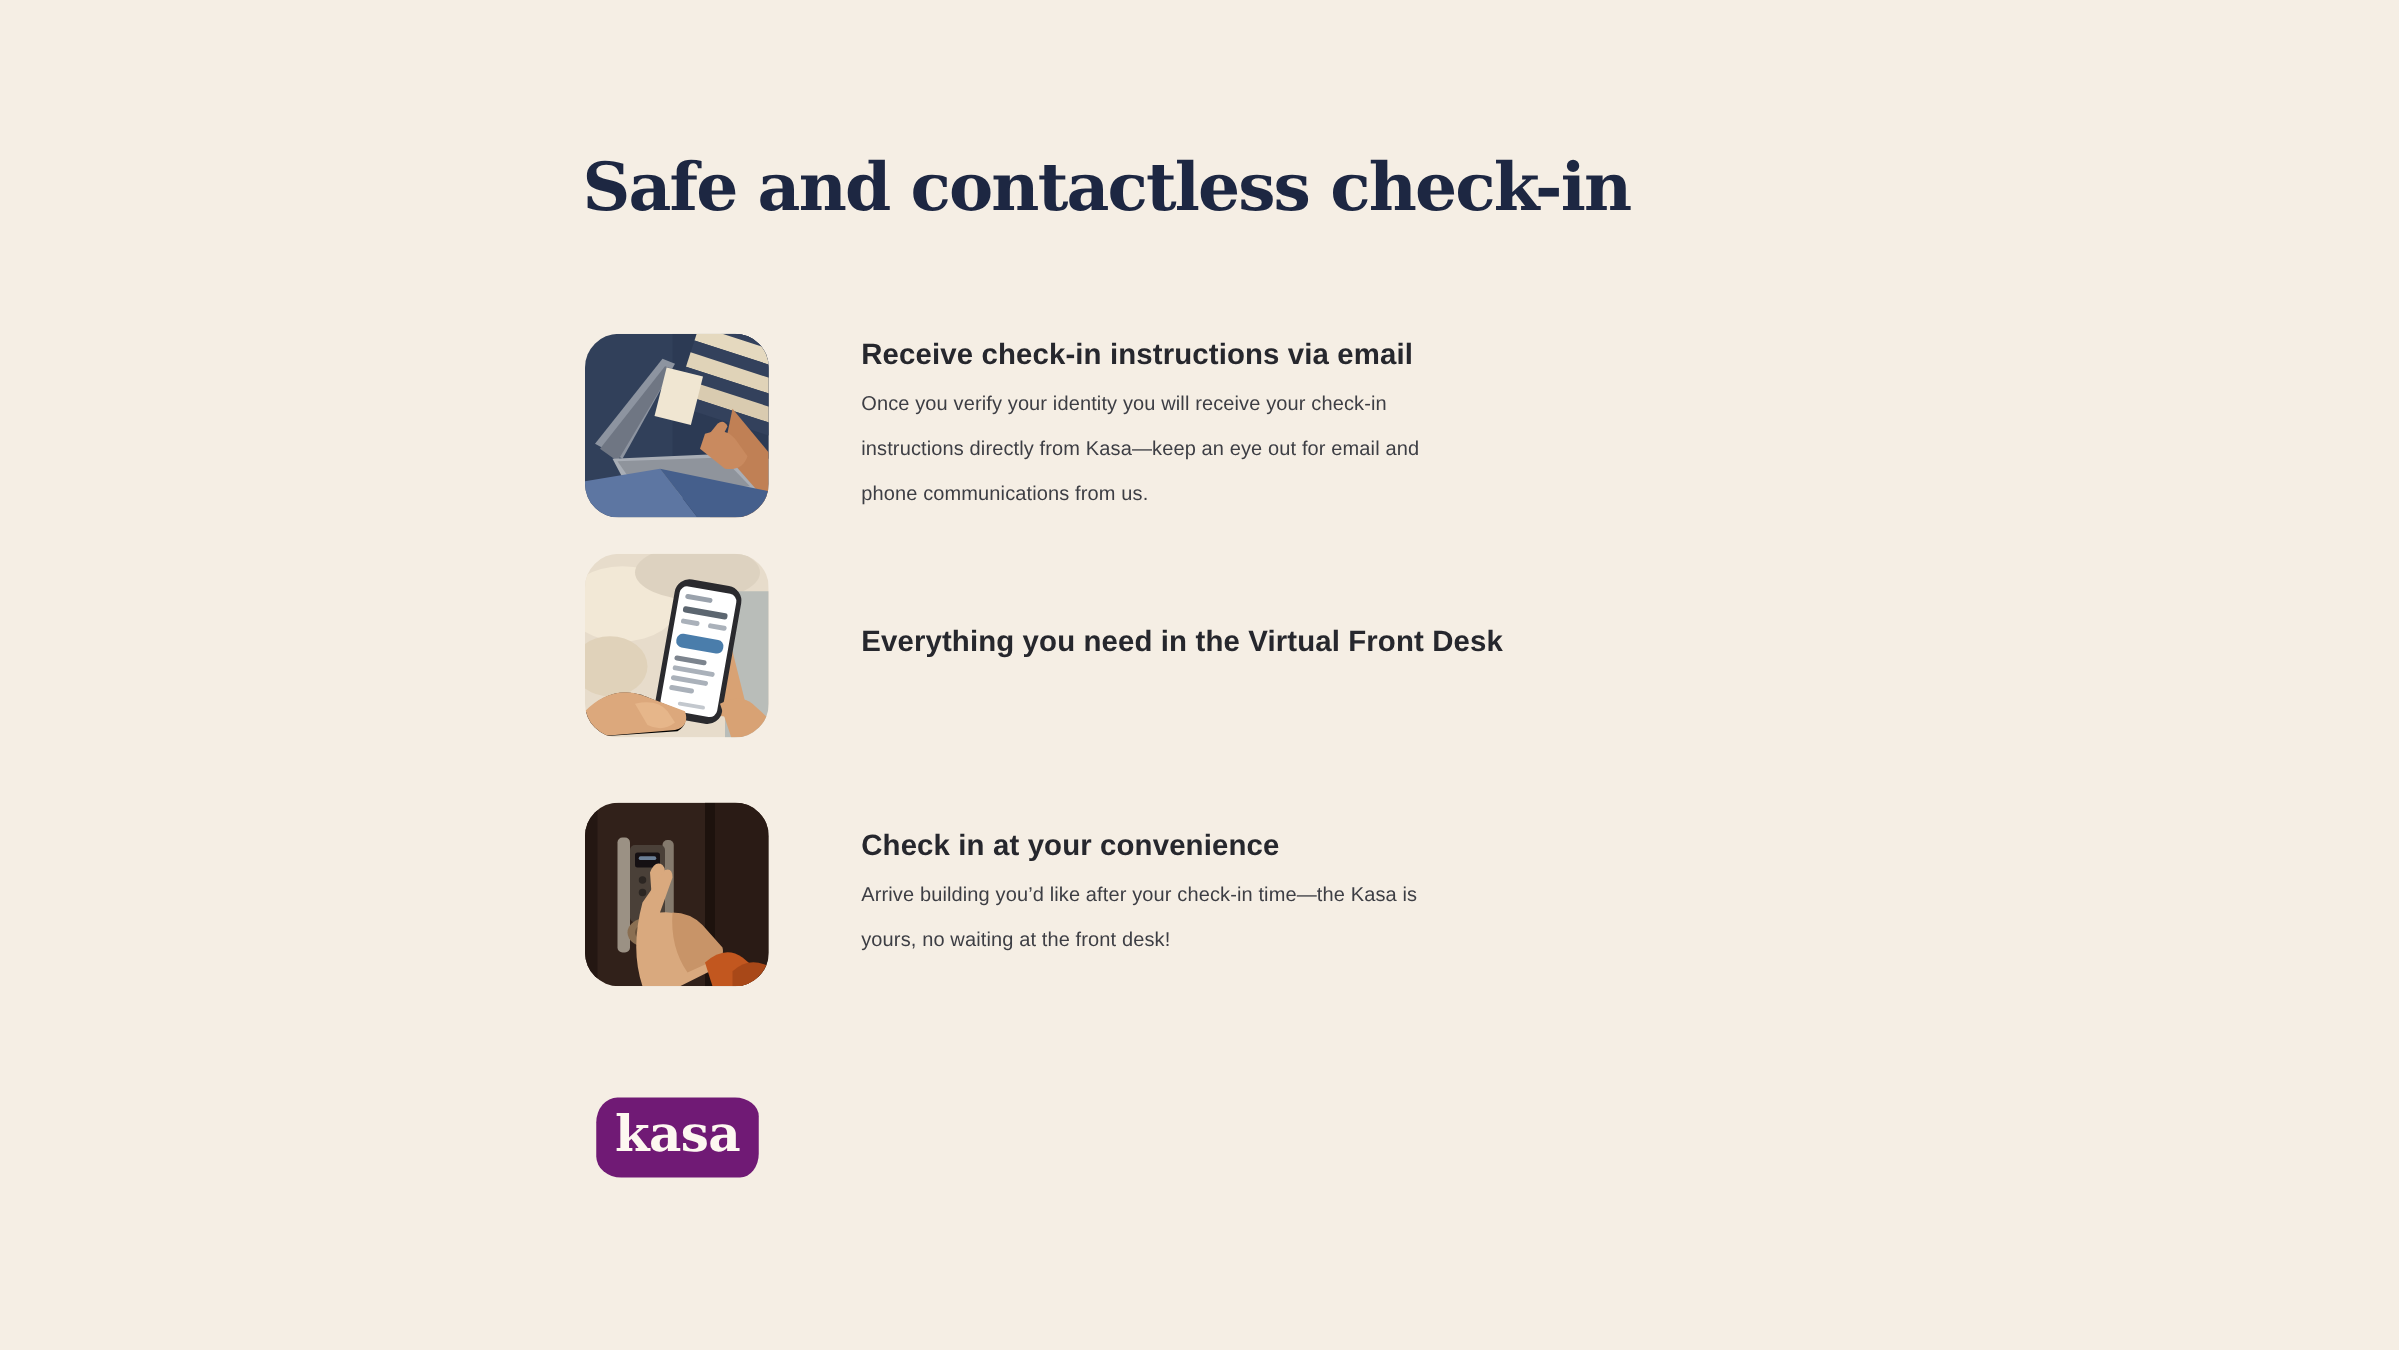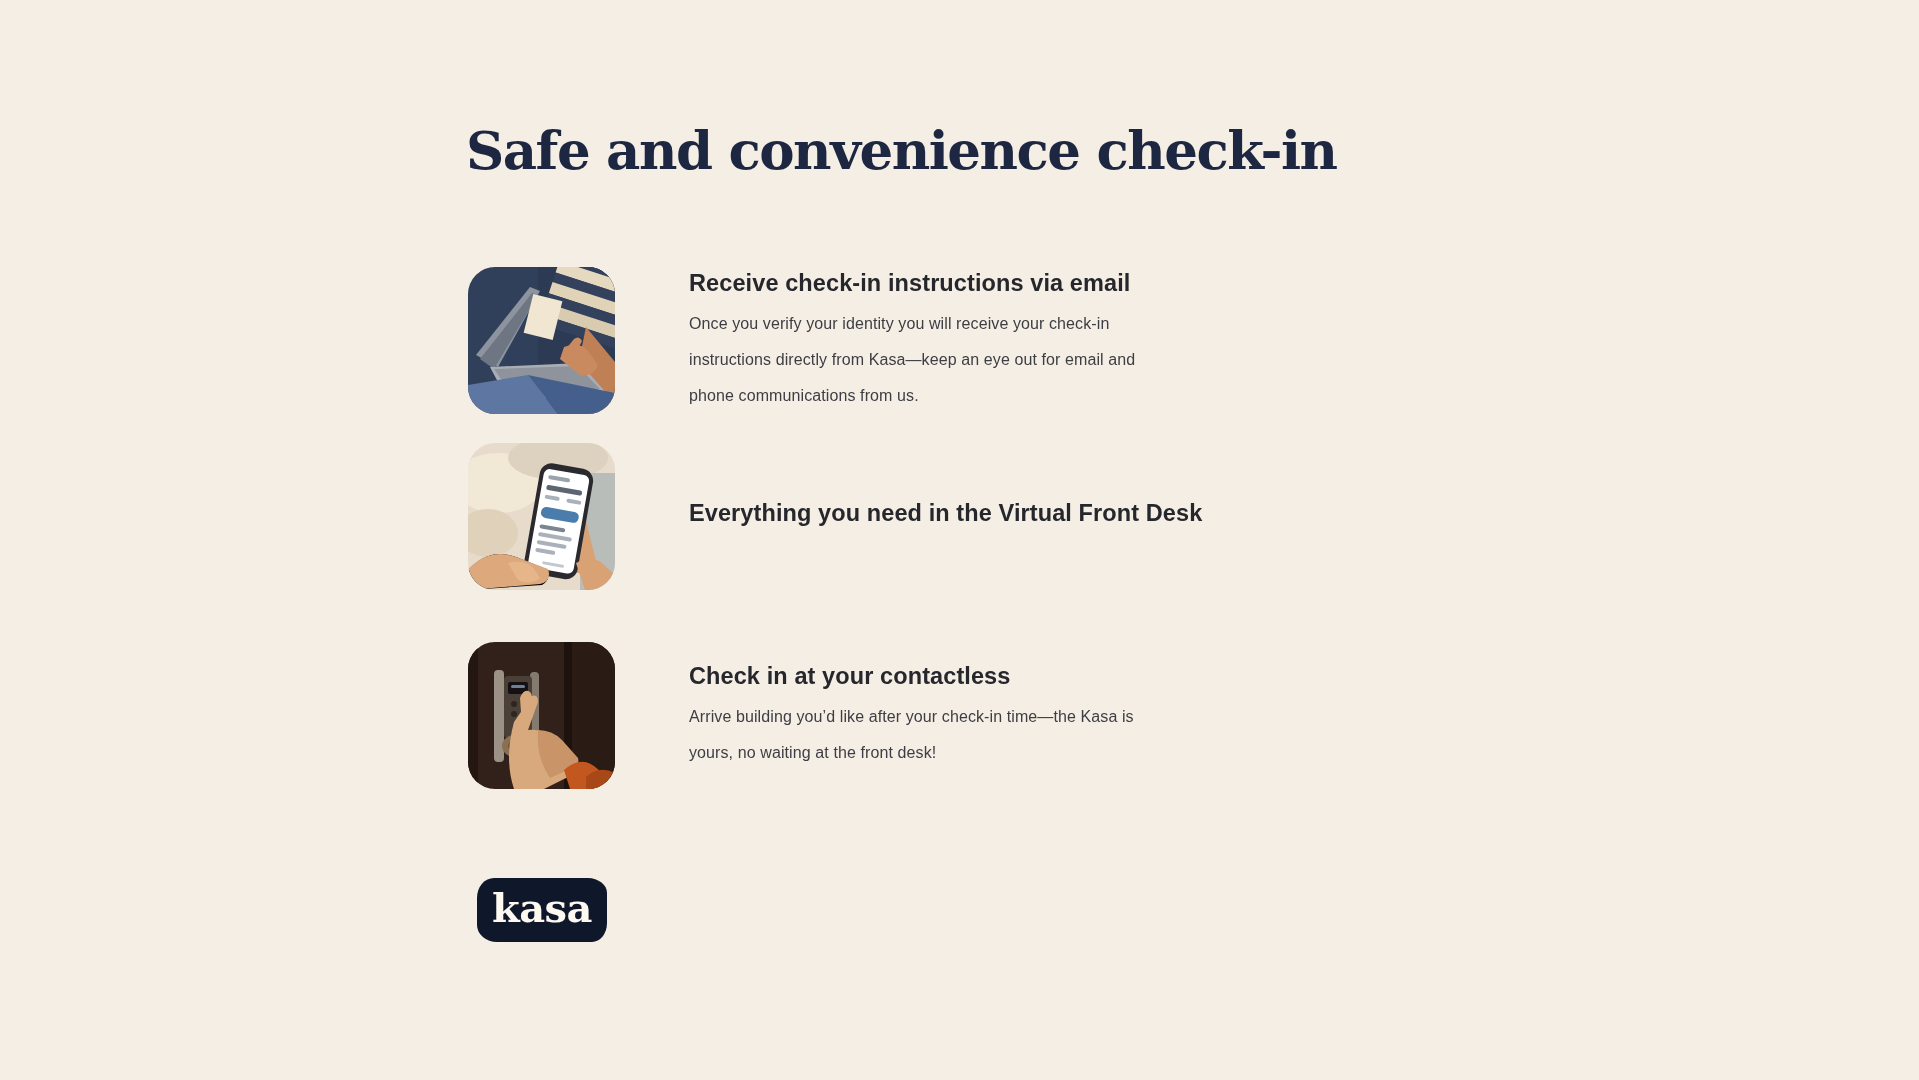--- a/index.html
+++ b/index.html
@@ -57,40 +57,40 @@
     line-height: 36px;
     white-space: pre-line;
     letter-spacing: 0.1px;
   }
   .brand-logo {
     position: absolute;
     left: 477px;
     top: 878px;
     width: 130px;
     height: 64px;
-    background: #0f172a;
+    background: #701a75;
     border-radius: 17px 19px 15px 20px / 20px 15px 19px 17px;
     display: flex;
     align-items: center;
     justify-content: center;
   }
   .brand-logo-text {
     font-family: "DejaVu Serif", serif;
     font-weight: 700;
     font-size: 40px;
     color: #fdf8f0;
     letter-spacing: -0.5px;
     line-height: 1;
     padding-bottom: 4px;
   }
 </style>
 </head>
 <body>
 
-<h1 class="page-title">Safe and convenience check-in</h1>
+<h1 class="page-title">Safe and contactless check-in</h1>
 
 <div class="step-row row-1">
   <div class="step-photo">
     <svg viewBox="0 0 147 147">
       <rect width="147" height="147" fill="#31405a"></rect>
       <rect x="70" y="0" width="77" height="100" fill="#2c3a54"></rect>
       <g transform="rotate(18 110 40)">
         <rect x="78" y="-20" width="80" height="12" fill="#eadfc6"></rect>
         <rect x="78" y="-8" width="80" height="10" fill="#33415c"></rect>
         <rect x="78" y="2" width="80" height="12" fill="#e5d9bf"></rect>
@@ -173,21 +173,21 @@
       <ellipse cx="50" cy="104" rx="16" ry="12" fill="#8a6f52"></ellipse>
       <ellipse cx="50" cy="104" rx="10" ry="7" fill="#6d563e"></ellipse>
       <path d="M52 56 q4 -10 10 -6 q4 4 0 12 l-8 22 Z" fill="#d9a97e"></path>
       <path d="M46 80 l18 -26 q6 -2 6 6 l-10 28 q16 -2 28 10 l20 22 q4 10 -6 14 l-26 13 l-30 0 q-10 -30 0 -67 Z" fill="#d9a97e"></path>
       <path d="M70 88 q14 0 24 10 l16 18 q2 8 -6 10 l-22 10 q-14 -20 -12 -48 Z" fill="#c89468"></path>
       <path d="M96 128 q16 -14 30 -4 l12 10 l0 13 l-36 0 Z" fill="#c2571f"></path>
       <path d="M118 147 l29 0 l0 -16 q-16 -8 -29 4 Z" fill="#a84818"></path>
     </svg>
   </div>
   <div class="step-text">
-    <div class="step-heading">Check in at your contactless</div>
+    <div class="step-heading">Check in at your convenience</div>
     <div class="step-body">Arrive building you’d like after your check-in time—the Kasa is
 yours, no waiting at the front desk!</div>
   </div>
 </div>
 
 <div class="brand-logo">
   <span class="brand-logo-text">kasa</span>
 </div>
 
 </body></html>

